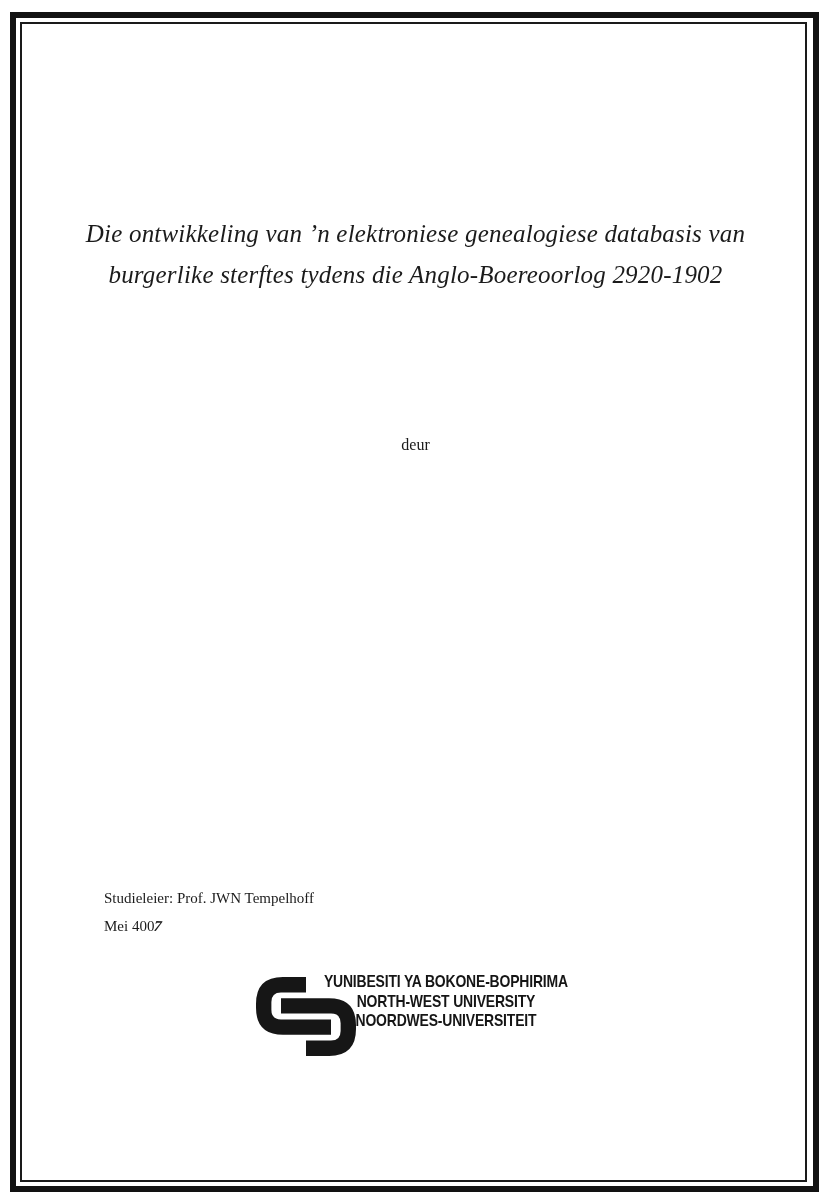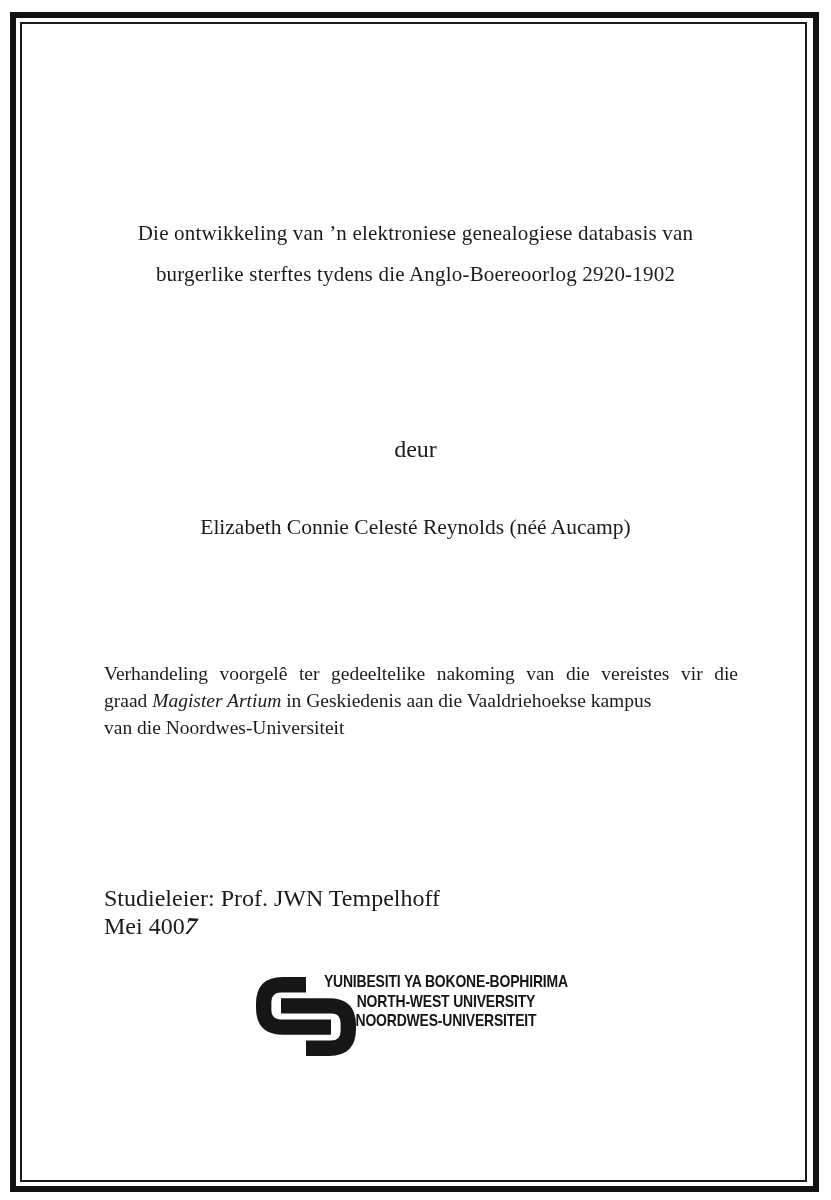--- a/index.html
+++ b/index.html
@@ -20,29 +20,30 @@
   }
   .frame-inner {
     position: absolute;
     left: 20px; top: 22px; right: 24px; bottom: 18px;
     border: 2px solid #1a1a1a;
   }
   .thesis-title {
     position: absolute;
     top: 213px; left: 0; width: 100%;
     text-align: center;
-    font-size: 21px;
+    font-size: 25px;
     line-height: 41px;
     letter-spacing: 0.2px;
+    font-style: italic;
   }
   .byline {
     position: absolute;
     top: 436px; left: 0; width: 100%;
     text-align: center;
-    font-size: 24px;
+    font-size: 16px;
   }
   .author {
     position: absolute;
     top: 515px; left: 0; width: 100%;
     text-align: center;
     font-size: 21.5px;
   }
   .submission {
     position: absolute;
     top: 660px; left: 104px; width: 634px;
@@ -51,21 +52,21 @@
   }
   .submission .justified {
     text-align: justify;
     text-align-last: justify;
     white-space: nowrap;
   }
   .submission .italic { font-style: italic; }
   .supervisor-block {
     position: absolute;
     top: 884px; left: 104px;
-    font-size: 24px;
+    font-size: 15px;
     line-height: 28px;
   }
   .date-digit {
     display: inline-block;
     transform: skewX(-14deg) rotate(3deg);
     font-weight: 600;
   }
   .logo-mark {
     position: absolute;
     left: 256px; top: 977px;
@@ -95,27 +96,21 @@
   <div class="frame-outer"></div>
   <div class="frame-inner"></div>
 
   <div class="thesis-title">
     <div>Die ontwikkeling van ’n elektroniese genealogiese databasis van</div>
     <div>burgerlike sterftes tydens die Anglo-Boereoorlog 2920-1902</div>
   </div>
 
   <div class="byline">deur</div>
 
-  <div class="author">Elizabeth Connie Celesté Reynolds (néé Aucamp)</div>
 
-  <div class="submission">
-    <div class="justified">Verhandeling voorgelê ter gedeeltelike nakoming van die vereistes vir die</div>
-    <div><span>graad </span><span class="italic">Magister Artium</span><span> in Geskiedenis aan die Vaaldriehoekse kampus</span></div>
-    <div>van die Noordwes-Universiteit</div>
-  </div>
 
   <div class="supervisor-block">
     <div>Studieleier: Prof. JWN Tempelhoff</div>
     <div><span>Mei 400</span><span class="date-digit">7</span></div>
   </div>
 
   <svg class="logo-mark" viewBox="0 0 104 82" aria-hidden="true">
     <path fill="#161616" d="M 52 0 H 28 Q 0 0 0 28 v 4 Q 0 60 28 60 H 78 V 44 H 26 Q 16 44 16 34 v -8 Q 16 16 26 16 H 52 Z"></path>
     <path fill="#161616" transform="rotate(180 52 41)" d="M 52 0 H 28 Q 0 0 0 28 v 4 Q 0 60 28 60 H 78 V 44 H 26 Q 16 44 16 34 v -8 Q 16 16 26 16 H 52 Z"></path>
   </svg>

